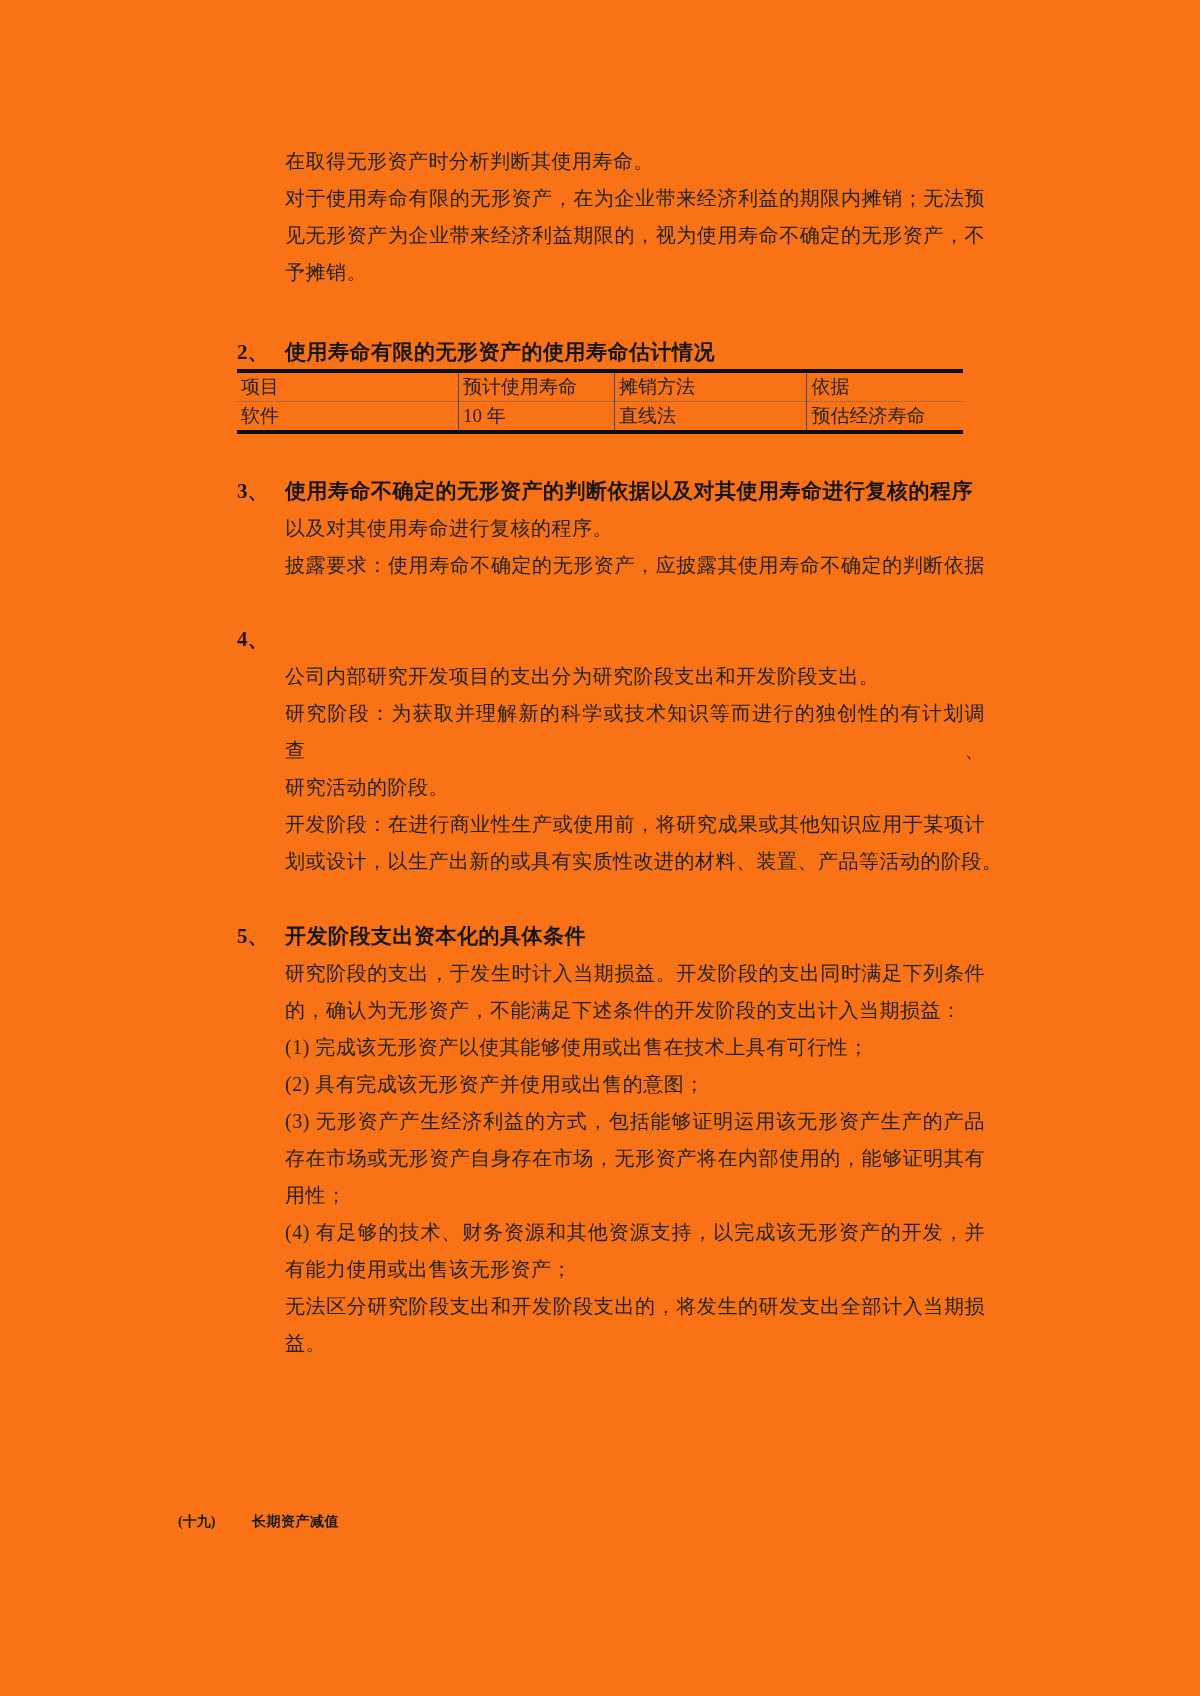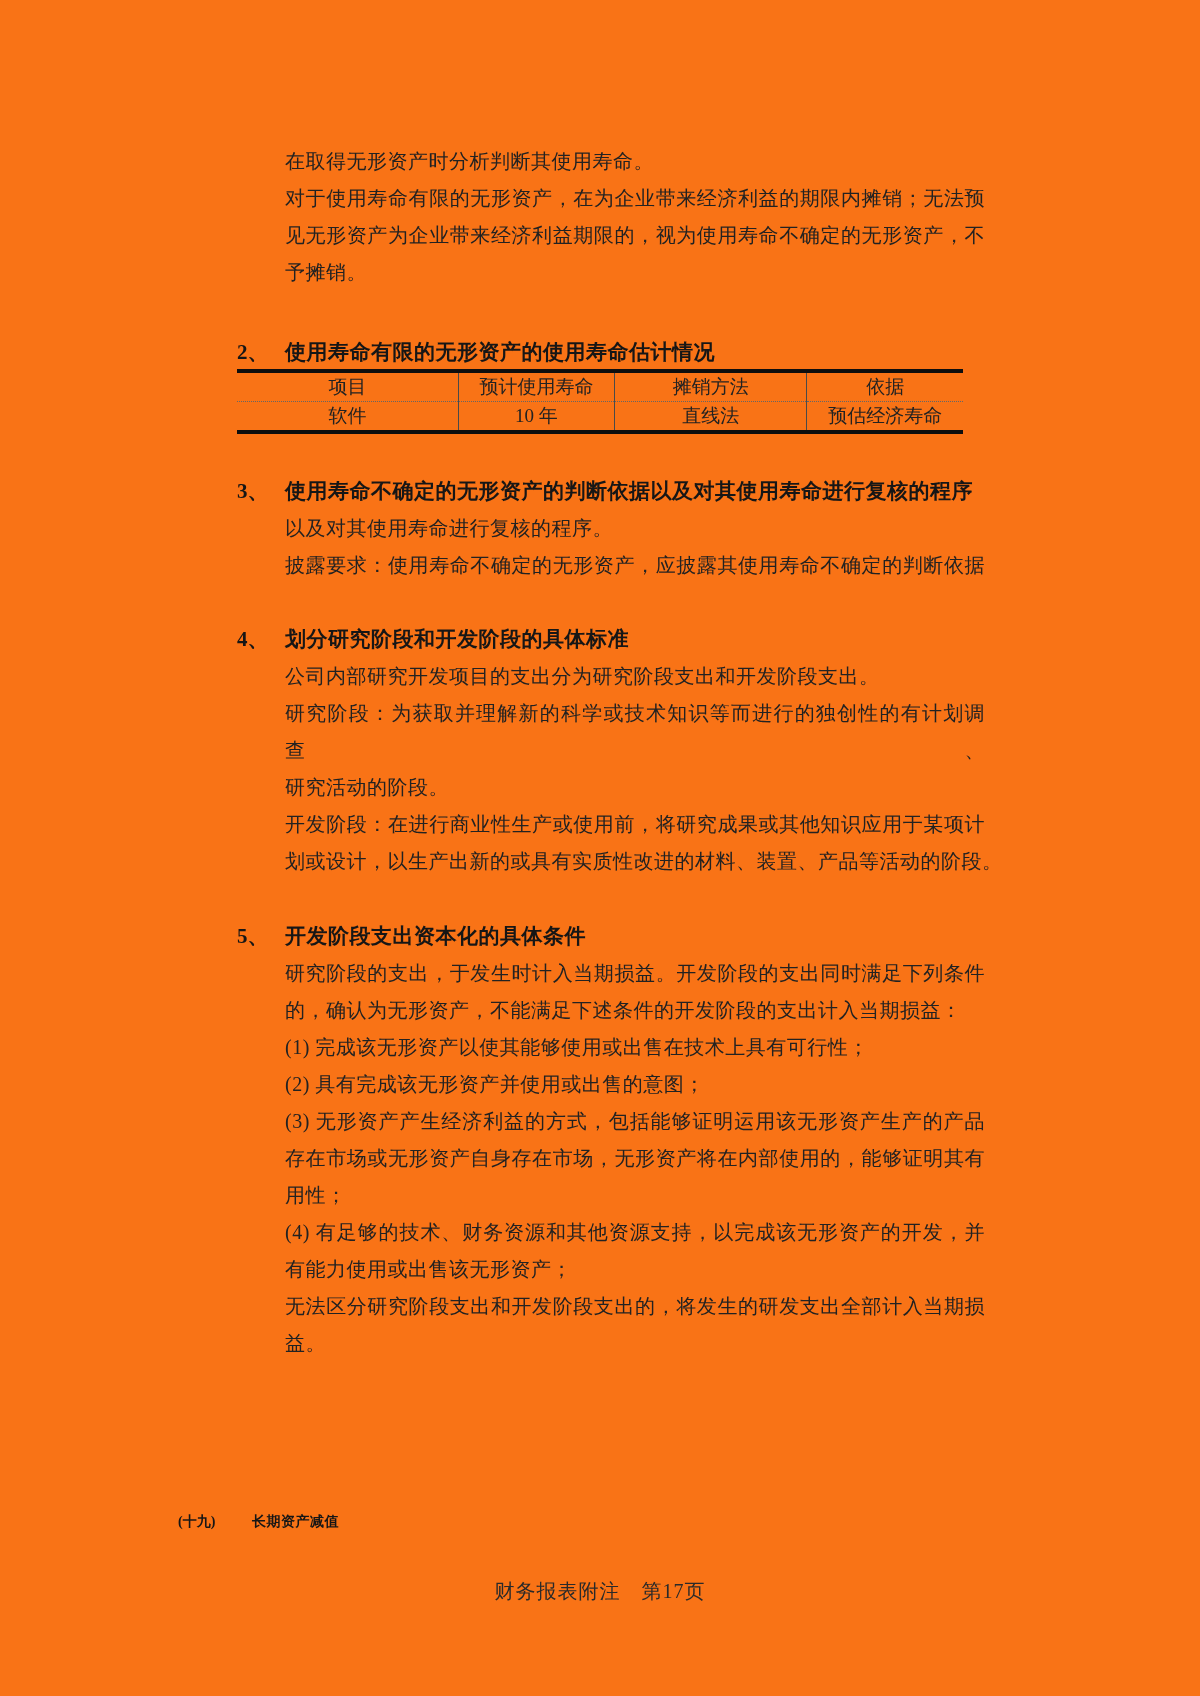--- a/index.html
+++ b/index.html
@@ -60,21 +60,21 @@
     width: 726px;
     border-collapse: collapse;
     table-layout: fixed;
     border-top: 4px solid #0e0e0e;
     border-bottom: 4px solid #0e0e0e;
     font-size: 19px;
     color: #222;
   }
   table.data-table th, table.data-table td {
     font-weight: 400;
-    text-align: center;
+    text-align: left;
     height: 28px;
     padding: 0 4px;
     overflow: hidden;
   }
   table.data-table th + th, table.data-table td + td { border-left: 1px solid #4a4a4a; font-family: Liberation Serif, serif; }
   table.data-table thead tr { border-bottom: 1px dotted #666; }
   table.data-table col:nth-child(1) { width: 30.5%; }
   table.data-table col:nth-child(2) { width: 21.5%; }
   table.data-table col:nth-child(3) { width: 26.5%; }
   table.data-table col:nth-child(4) { width: 21.5%; }
@@ -134,21 +134,20 @@
     <span class="sec-num">3、</span>
     <span class="sec-title">使用寿命不确定的无形资产的判断依据以及对其使用寿命进行复核的程序</span>
   </div>
   <div class="pblock mt-body">
     <div class="line">以及对其使用寿命进行复核的程序。</div>
     <div class="line j">披露要求：使用寿命不确定的无形资产，应披露其使用寿命不确定的判断依据</div>
   </div>
 
   <div class="sec-heading mt-h4">
     <span class="sec-num">4、</span>
-    <span class="sec-title">划分研究阶段和开发阶段的具体标准</span>
   </div>
   <div class="pblock mt-body">
     <div class="line">公司内部研究开发项目的支出分为研究阶段支出和开发阶段支出。</div>
     <div class="line j">研究阶段：为获取并理解新的科学或技术知识等而进行的独创性的有计划调查、</div>
     <div class="line">研究活动的阶段。</div>
     <div class="line j">开发阶段：在进行商业性生产或使用前，将研究成果或其他知识应用于某项计</div>
     <div class="line">划或设计，以生产出新的或具有实质性改进的材料、装置、产品等活动的阶段。</div>
   </div>
 
   <div class="sec-heading mt-h5">
@@ -167,15 +166,14 @@
     <div class="line">有能力使用或出售该无形资产；</div>
     <div class="line j">无法区分研究阶段支出和开发阶段支出的，将发生的研发支出全部计入当期损</div>
     <div class="line">益。</div>
   </div>
 
   <div class="sec-heading l1 mt-h19">
     <span class="sec-num">(十九)</span>
     <span class="sec-title">长期资产减值</span>
   </div>
 
-  <div class="footer">财务报表附注　第17页</div>
 
 </div>
 
 </body></html>

